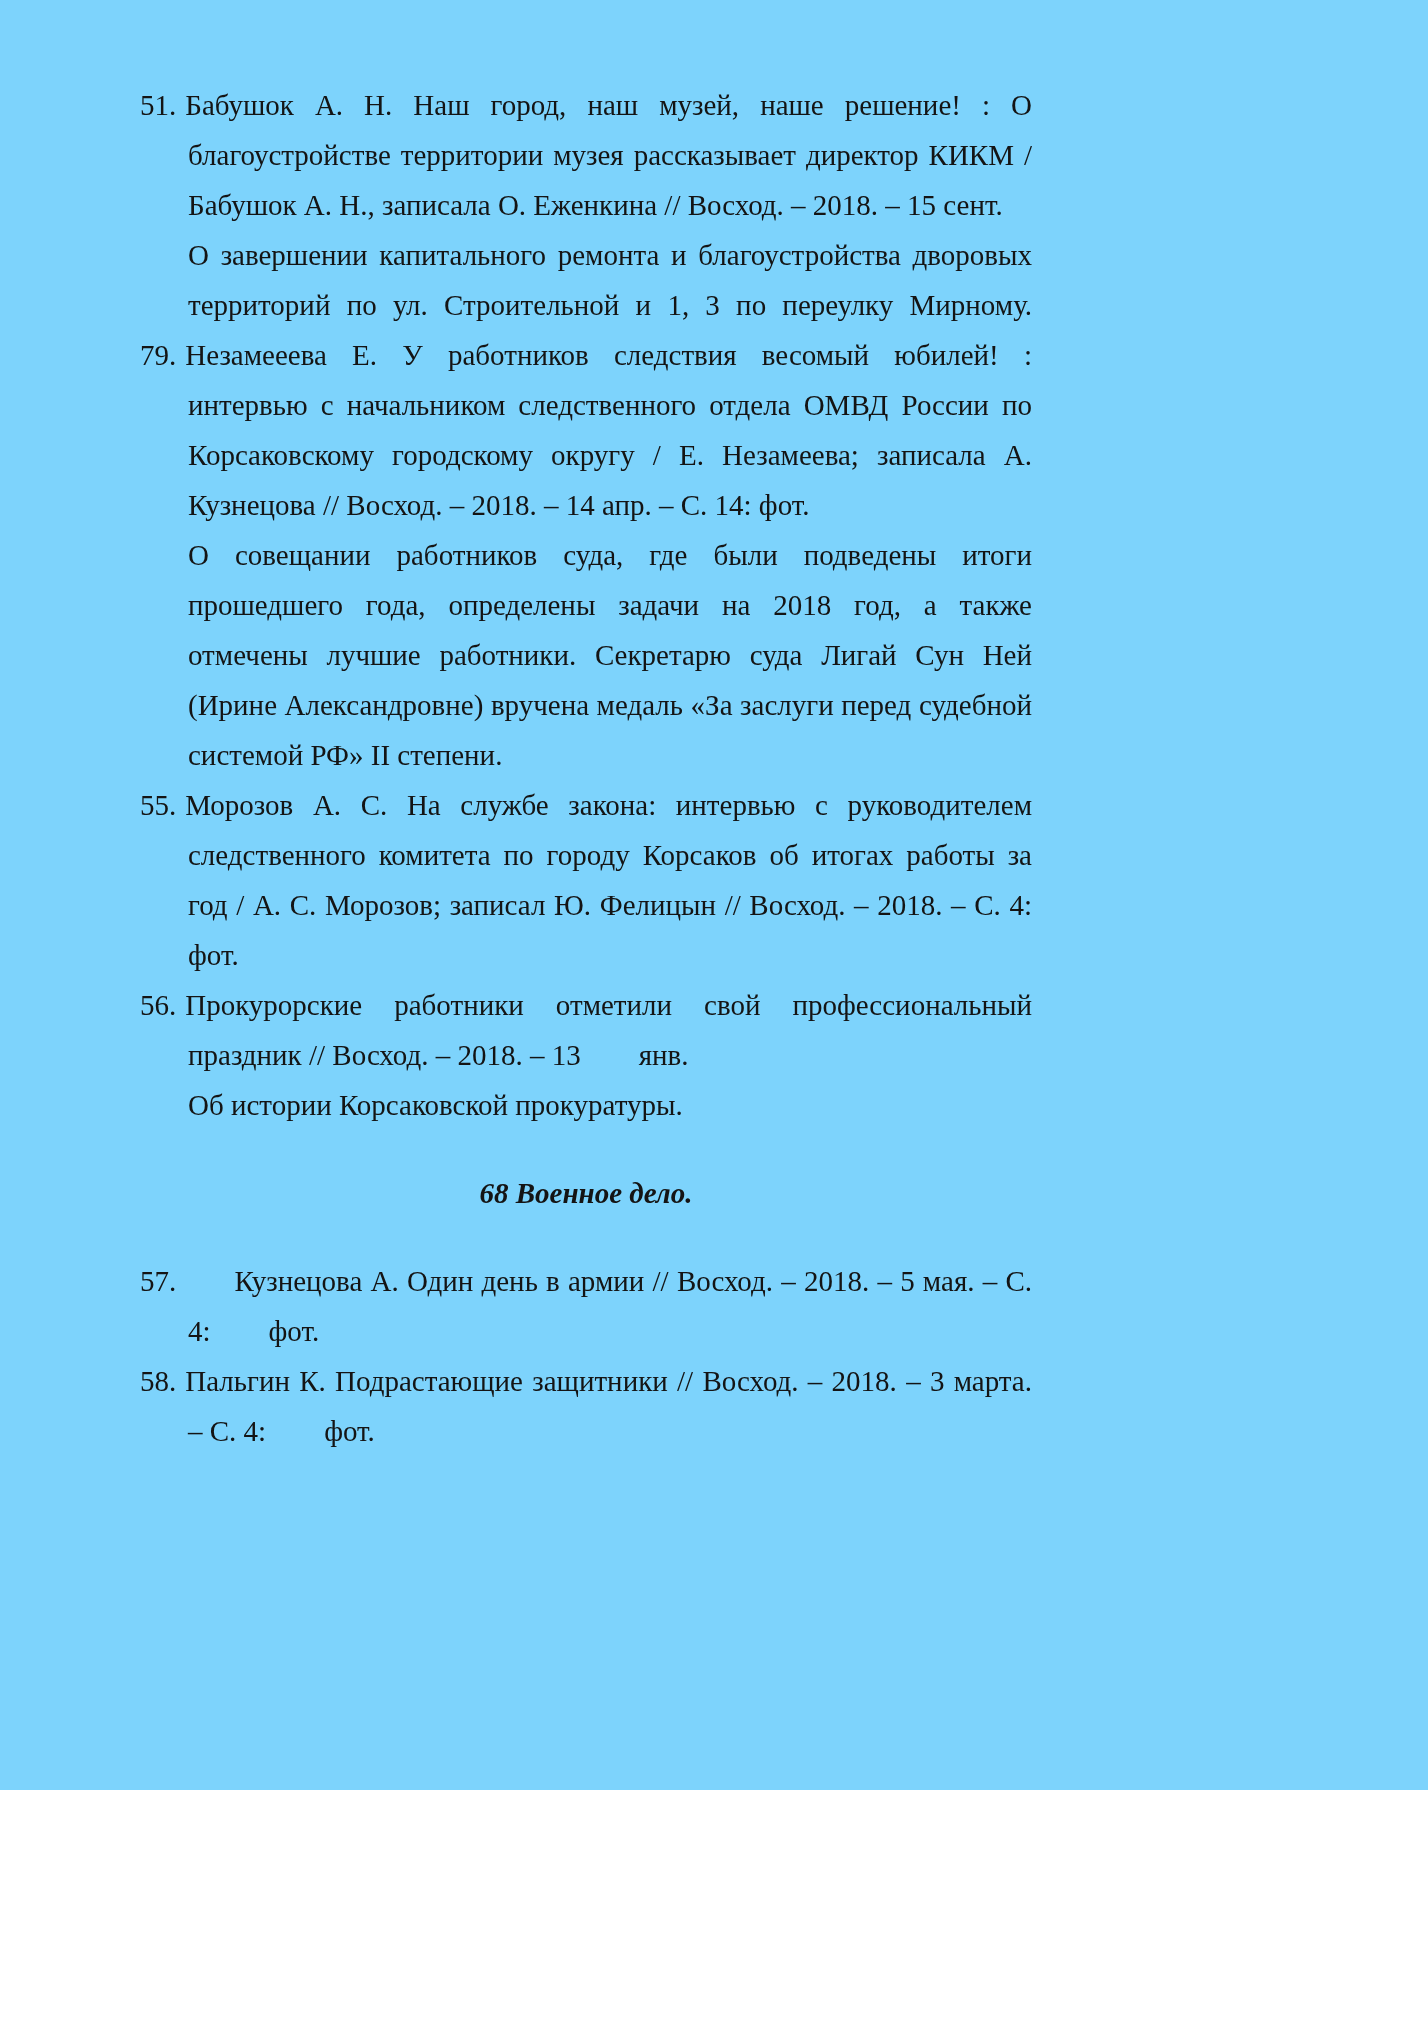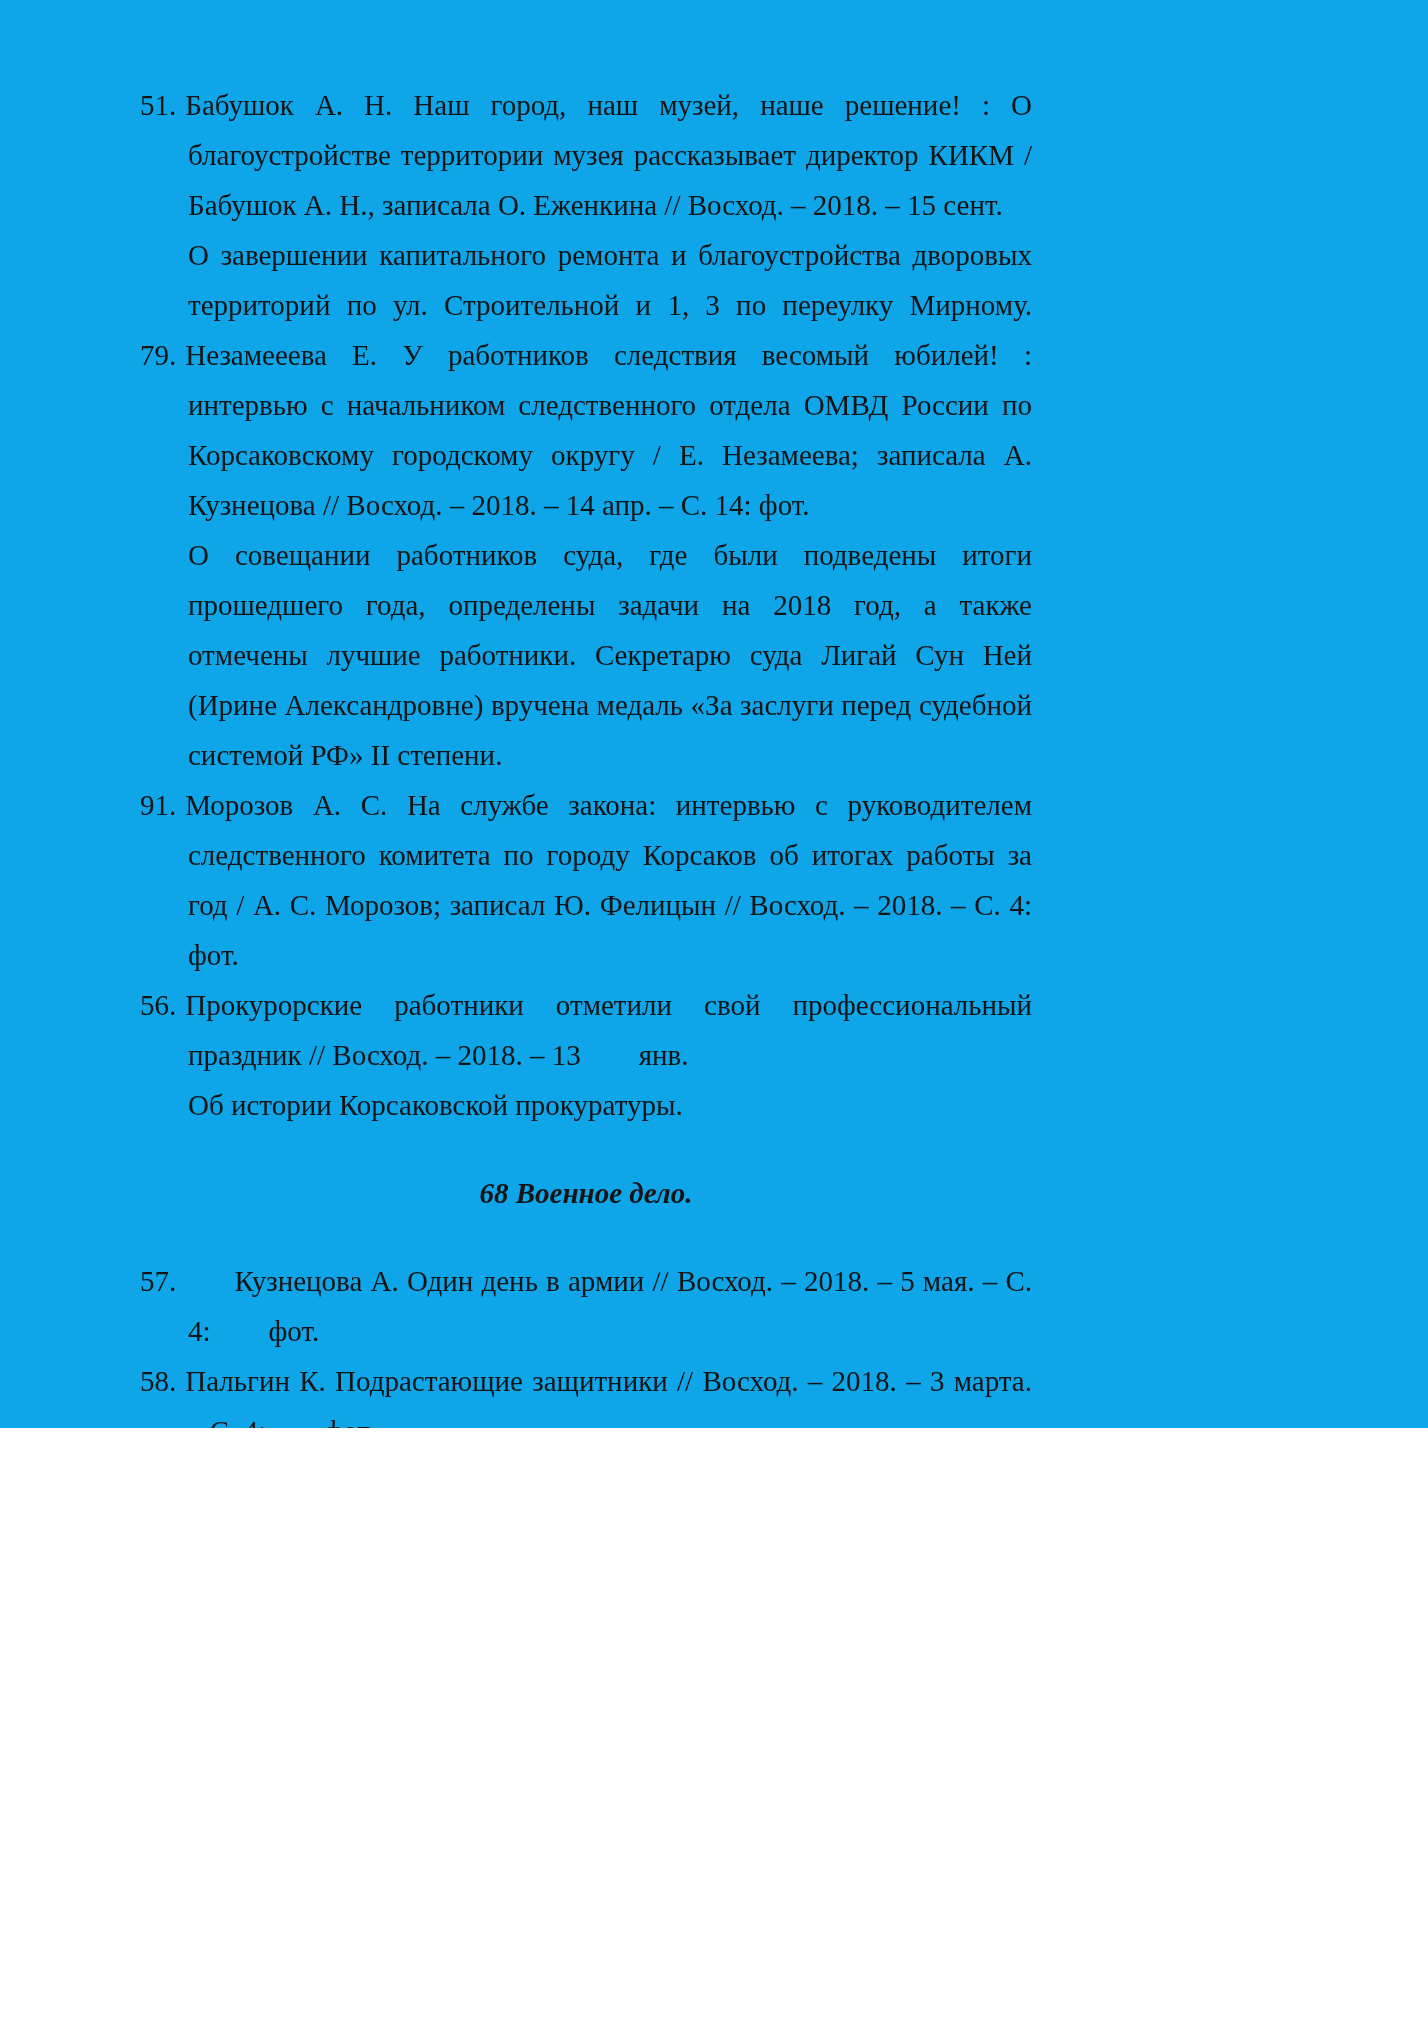--- a/index.html
+++ b/index.html
@@ -6,22 +6,22 @@
   html, body { width: 1428px; background: #ffffff; }
   body {
     font-family: "Liberation Serif", "DejaVu Serif", serif;
     color: #141414;
     font-size: 29px;
     line-height: 50px;
   }
   .page {
     position: relative;
     width: 1428px;
-    height: 1428px;
-    background: #0ea5e9;
+    height: 1790px;
+    background: #7dd3fc;
     overflow: hidden;
   }
   .content {
     position: absolute;
     left: 140px;
     top: 80px;
     width: 892px;
   }
   .citation {
     text-align: justify;
@@ -68,21 +68,21 @@
 
     <div class="entry">
       <p class="citation"><span class="num">79.</span><span>Незамееева Е. У работников следствия весомый юбилей! : интервью с начальником следственного отдела ОМВД России по Корсаковскому городскому округу / Е. Незамеева; записала А. Кузнецова // Восход. – 2018. – 14 апр. – С. 14: фот.</span></p>
     </div>
 
     <div class="entry">
       <p class="annotation">О совещании работников суда, где были подведены итоги прошедшего года, определены задачи на 2018 год, а также отмечены лучшие работники. Секретарю суда Лигай Сун Ней (Ирине Александровне) вручена медаль «За заслуги перед судебной системой РФ» II степени.</p>
     </div>
 
     <div class="entry">
-      <p class="citation"><span class="num">91.</span><span>Морозов А. С. На службе закона: интервью с руководителем следственного комитета по городу Корсаков об итогах работы за год / А. С. Морозов; записал Ю. Фелицын // Восход. – 2018. – С. 4: фот.</span></p>
+      <p class="citation"><span class="num">55.</span><span>Морозов А. С. На службе закона: интервью с руководителем следственного комитета по городу Корсаков об итогах работы за год / А. С. Морозов; записал Ю. Фелицын // Восход. – 2018. – С. 4: фот.</span></p>
     </div>
 
     <div class="entry">
       <p class="citation"><span class="num">56.</span><span>Прокурорские работники отметили свой профессиональный праздник // Восход. – 2018. – 13&nbsp;&nbsp;&nbsp;&nbsp;&nbsp;&nbsp;&nbsp;&nbsp;янв.</span></p>
       <p class="annotation">Об истории Корсаковской прокуратуры.</p>
     </div>
 
     <p class="heading heading-68">68 Военное дело.</p>
 
     <div class="entry">

